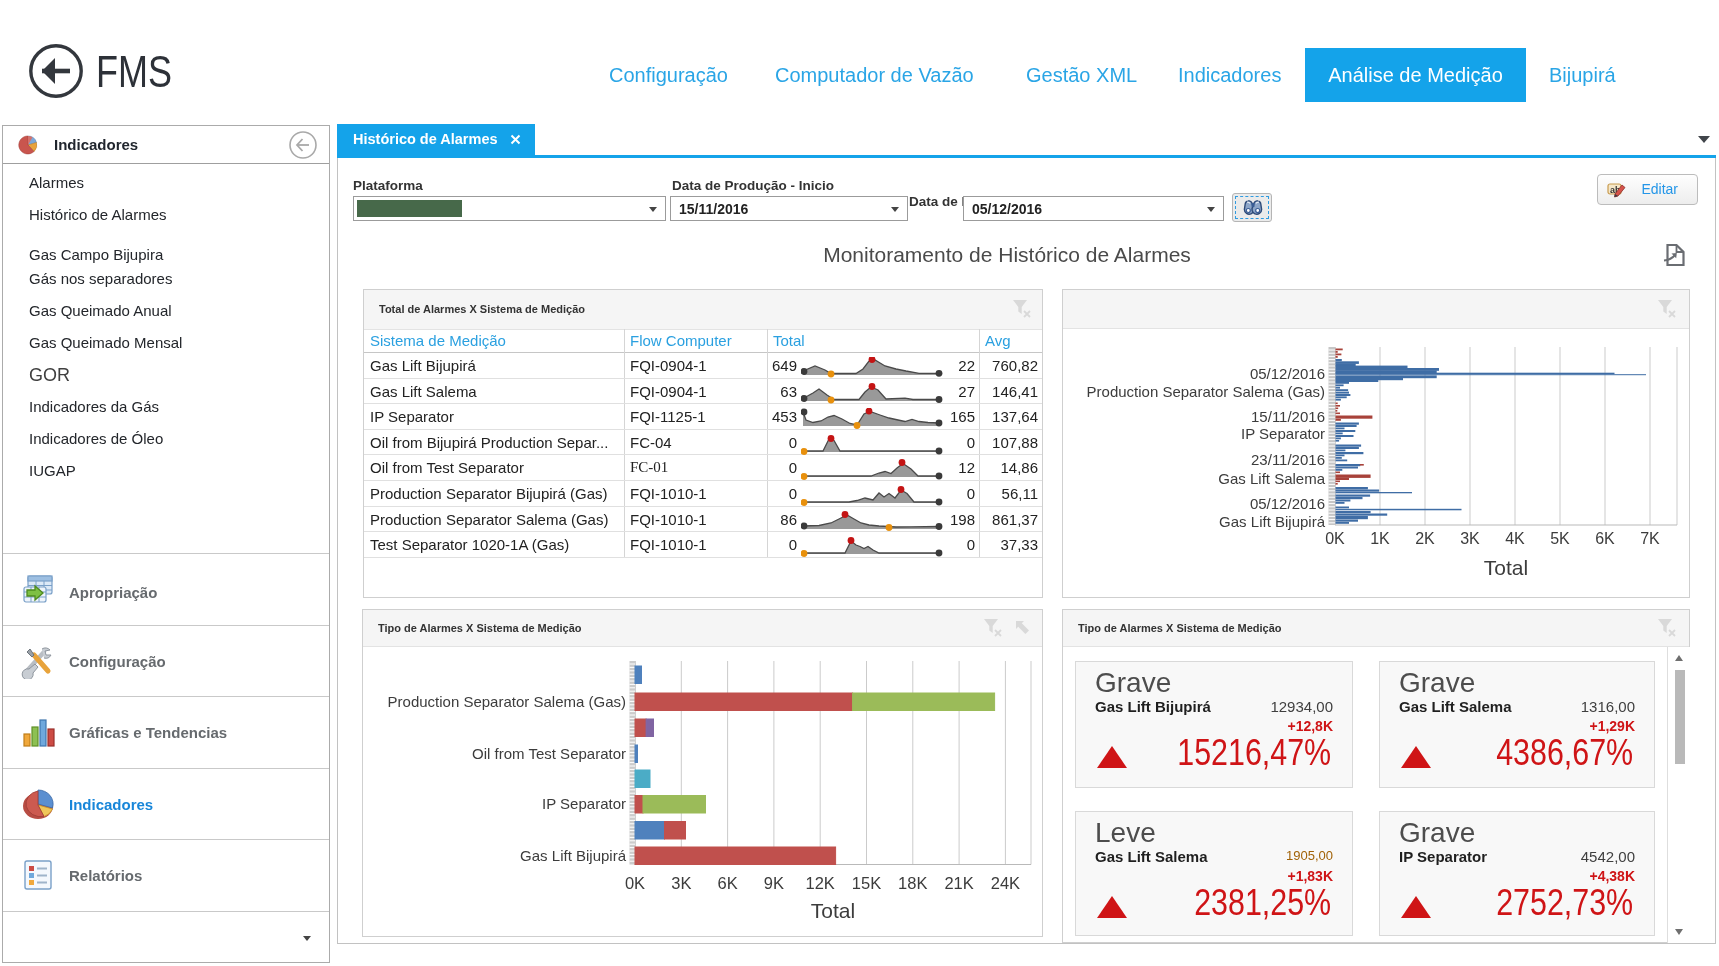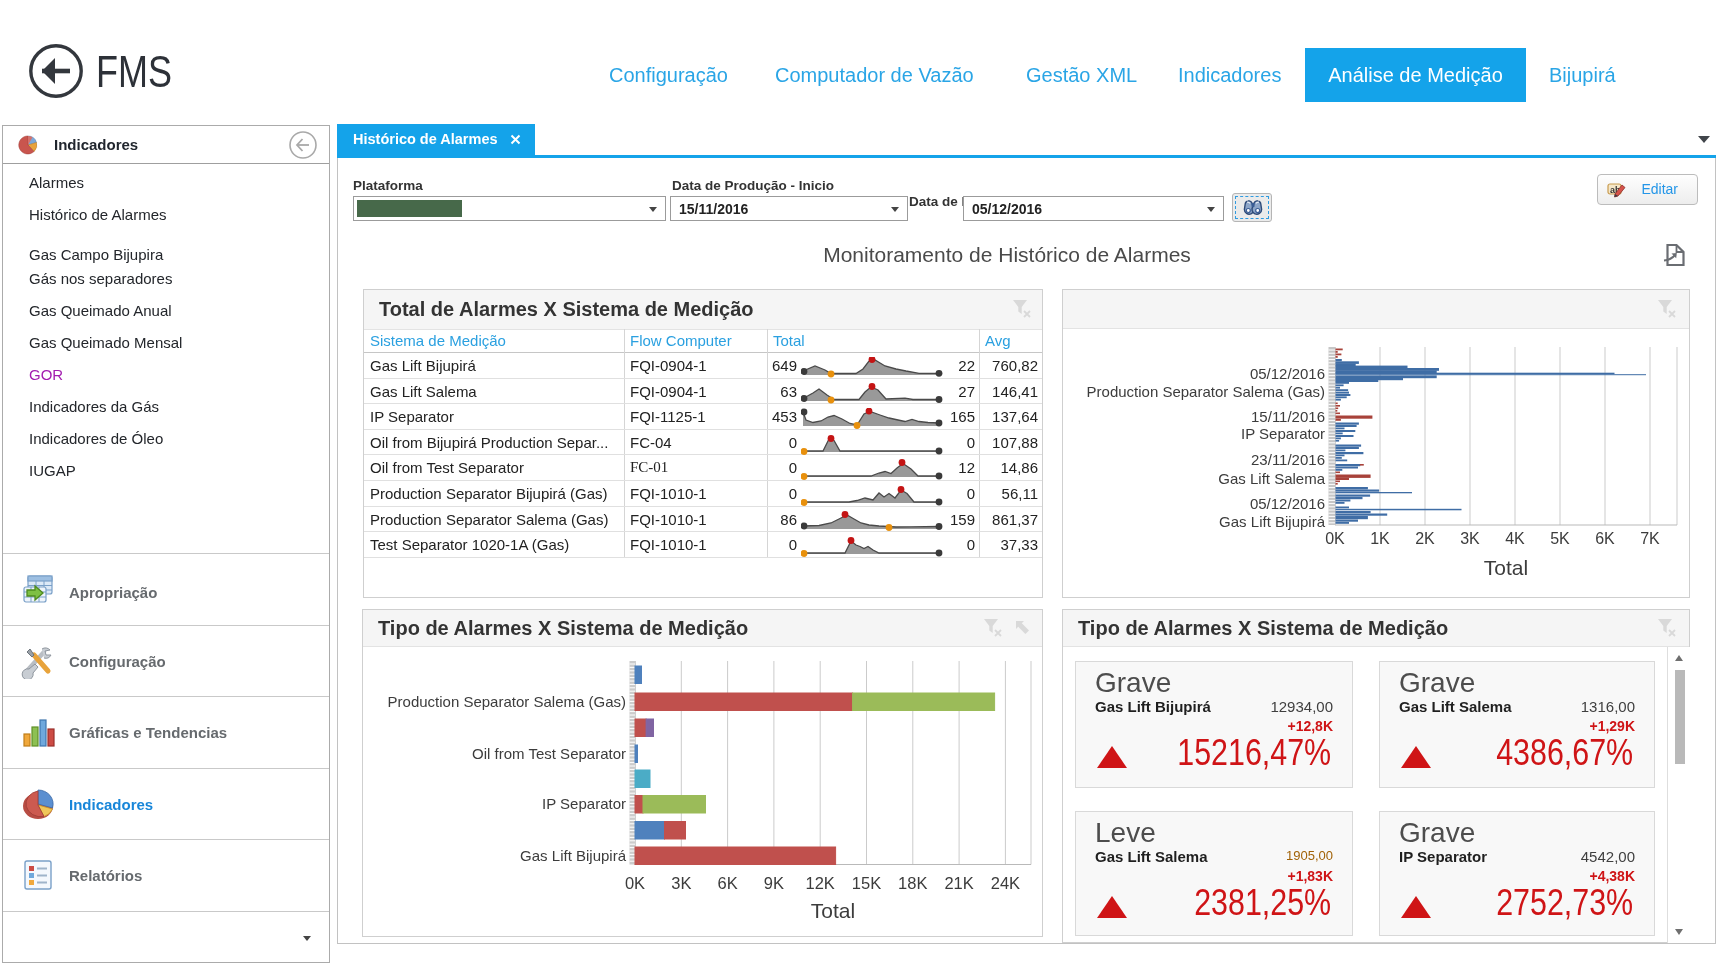--- a/index.html
+++ b/index.html
@@ -1,19 +1,19 @@
 <!DOCTYPE html>
 <html><head><meta charset="utf-8">
 <style>
 html,body{margin:0;padding:0;}
 body{width:1719px;height:966px;background:#fff;font-family:"Liberation Sans",sans-serif;overflow:hidden;position:relative;}
 .abs{position:absolute;}
 .panel{position:absolute;background:#fff;border:1px solid #cfcfcf;box-sizing:border-box;}
 .ph{position:absolute;left:0;top:0;right:0;height:38px;background:#f5f5f5;border-bottom:1px solid #e3e3e3;}
-.pt{position:absolute;left:15px;top:0;line-height:38px;font-size:20px;font-weight:bold;color:#333;}
+.pt{position:absolute;left:15px;top:0;line-height:38px;font-size:11px;font-weight:bold;color:#333;}
 .combo{position:absolute;background:#fff;border:1px solid #9b9b9b;box-sizing:border-box;height:25px;}
 .carr{position:absolute;width:0;height:0;border-left:4px solid transparent;border-right:4px solid transparent;border-top:5px solid #444;}
 .flbl{position:absolute;font-size:13.5px;font-weight:bold;color:#333;}
 </style></head><body>
 
 <svg class="abs" style="left:28px;top:43px" width="56" height="56" viewBox="0 0 56 56">
  <circle cx="28" cy="28" r="25.2" fill="none" stroke="#33373d" stroke-width="3.4"></circle>
  <line x1="14" y1="28" x2="42" y2="28" stroke="#33373d" stroke-width="4.6"></line>
  <path d="M27 15 L14 28 L27 41 Z" fill="#33373d"></path>
 </svg>
@@ -39,21 +39,21 @@
     <line x1="8" y1="14" x2="20" y2="14" stroke="#a9a9a9" stroke-width="1.8"></line>
     <path d="M13.5 8 L8 14 L13.5 20" fill="none" stroke="#a9a9a9" stroke-width="1.8"></path>
   </svg>
  </div>
 <div class="abs" style="left:26px;top:41px;height:32px;line-height:32px;font-size:15px;color:#23262b;">Alarmes</div>
 <div class="abs" style="left:26px;top:73px;height:32px;line-height:32px;font-size:15px;color:#23262b;">Histórico de Alarmes</div>
 <div class="abs" style="left:26px;top:105px;height:32px;line-height:32px;font-size:15px;color:#23262b;margin-top:8px;">Gas Campo Bijupira</div>
 <div class="abs" style="left:26px;top:137px;height:32px;line-height:32px;font-size:15px;color:#23262b;">Gás nos separadores</div>
 <div class="abs" style="left:26px;top:169px;height:32px;line-height:32px;font-size:15px;color:#23262b;">Gas Queimado Anual</div>
 <div class="abs" style="left:26px;top:201px;height:32px;line-height:32px;font-size:15px;color:#23262b;">Gas Queimado Mensal</div>
-<div class="abs" style="left:26px;top:233px;height:32px;line-height:32px;font-size:15px;color:#a21caf;">GOR</div>
+<div class="abs" style="left:26px;top:233px;height:32px;line-height:32px;font-size:18px;color:#404040;">GOR</div>
 <div class="abs" style="left:26px;top:265px;height:32px;line-height:32px;font-size:15px;color:#23262b;">Indicadores da Gás</div>
 <div class="abs" style="left:26px;top:297px;height:32px;line-height:32px;font-size:15px;color:#23262b;">Indicadores de Óleo</div>
 <div class="abs" style="left:26px;top:329px;height:32px;line-height:32px;font-size:15px;color:#23262b;">IUGAP</div>
 <div class="abs" style="left:0;top:427.0px;width:100%;height:71.5px;border-top:1px solid #c9c9c9;box-sizing:border-box;">
   <div class="abs" style="left:17px;top:17px;"><svg width="36" height="36" viewBox="0 0 36 36">
  <rect x="8" y="5" width="24" height="18" rx="2" fill="#dce9f7" stroke="#7aa0c8" stroke-width="1.2"></rect>
  <rect x="8" y="5" width="24" height="5" fill="#9dbfe2" stroke="#7aa0c8" stroke-width="1.2"></rect>
  <line x1="16" y1="10" x2="16" y2="23" stroke="#7aa0c8"></line>
           <line x1="24" y1="10" x2="24" y2="23" stroke="#7aa0c8"></line>
  <line x1="8" y1="14.5" x2="32" y2="14.5" stroke="#7aa0c8"></line>
@@ -275,21 +275,21 @@
  <div class="abs" style="left:266px;top:0;line-height:25px;">FQI-1010-1</div>
  <div class="abs" style="left:403px;top:0;width:30px;line-height:25px;text-align:right;">86</div>
  <svg class="abs" style="left:437px;top:4px" width="142" height="22" viewBox="0 0 142 22">
    <path d="M2,18 L2,15 L18,14.5 L30,12 L40,7 L46,4 L53,8 L60,12 L68,14 L78,15 L95,16 L110,15.8 L138,15.5 L138,18 Z" fill="#999999"></path>
    <polyline points="2,15 18,14.5 30,12 40,7 46,4 53,8 60,12 68,14 78,15 95,16 110,15.8 138,15.5" fill="none" stroke="#4a4a4a" stroke-width="1.3"></polyline>
    <circle cx="3" cy="15" r="3.4" fill="#3a3a3a"></circle>
         <circle cx="44" cy="3.5" r="3.4" fill="#c41414"></circle>
         <circle cx="88" cy="16.5" r="3.4" fill="#e8900c"></circle>
         <circle cx="138" cy="15.5" r="3.4" fill="#3a3a3a"></circle>
  </svg>
- <div class="abs" style="left:581px;top:0;width:30px;line-height:25px;text-align:right;">159</div>
+ <div class="abs" style="left:581px;top:0;width:30px;line-height:25px;text-align:right;">198</div>
  <div class="abs" style="left:615px;top:0;width:59px;line-height:25px;text-align:right;">861,37</div>
 </div>
 <div class="abs" style="left:0;top:242.2px;width:100%;height:25.6px;border-bottom:1px solid #e0e0e0;box-sizing:border-box;font-size:15px;color:#222;">
  <div class="abs" style="left:6px;top:0;line-height:25px;white-space:nowrap;">Test Separator 1020-1A (Gas)</div>
  <div class="abs" style="left:266px;top:0;line-height:25px;">FQI-1010-1</div>
  <div class="abs" style="left:403px;top:0;width:30px;line-height:25px;text-align:right;">0</div>
  <svg class="abs" style="left:437px;top:4px" width="142" height="22" viewBox="0 0 142 22">
    <path d="M2,18 L2,17 L44,17 L50,5 L55,9 L59,10.5 L63,12.5 L67,10.5 L72,14 L78,17 L138,17 L138,18 Z" fill="#999999"></path>
    <polyline points="2,17 44,17 50,5 55,9 59,10.5 63,12.5 67,10.5 72,14 78,17 138,17" fill="none" stroke="#4a4a4a" stroke-width="1.3"></polyline>
    <circle cx="3" cy="17.5" r="3.4" fill="#e8900c"></circle>

